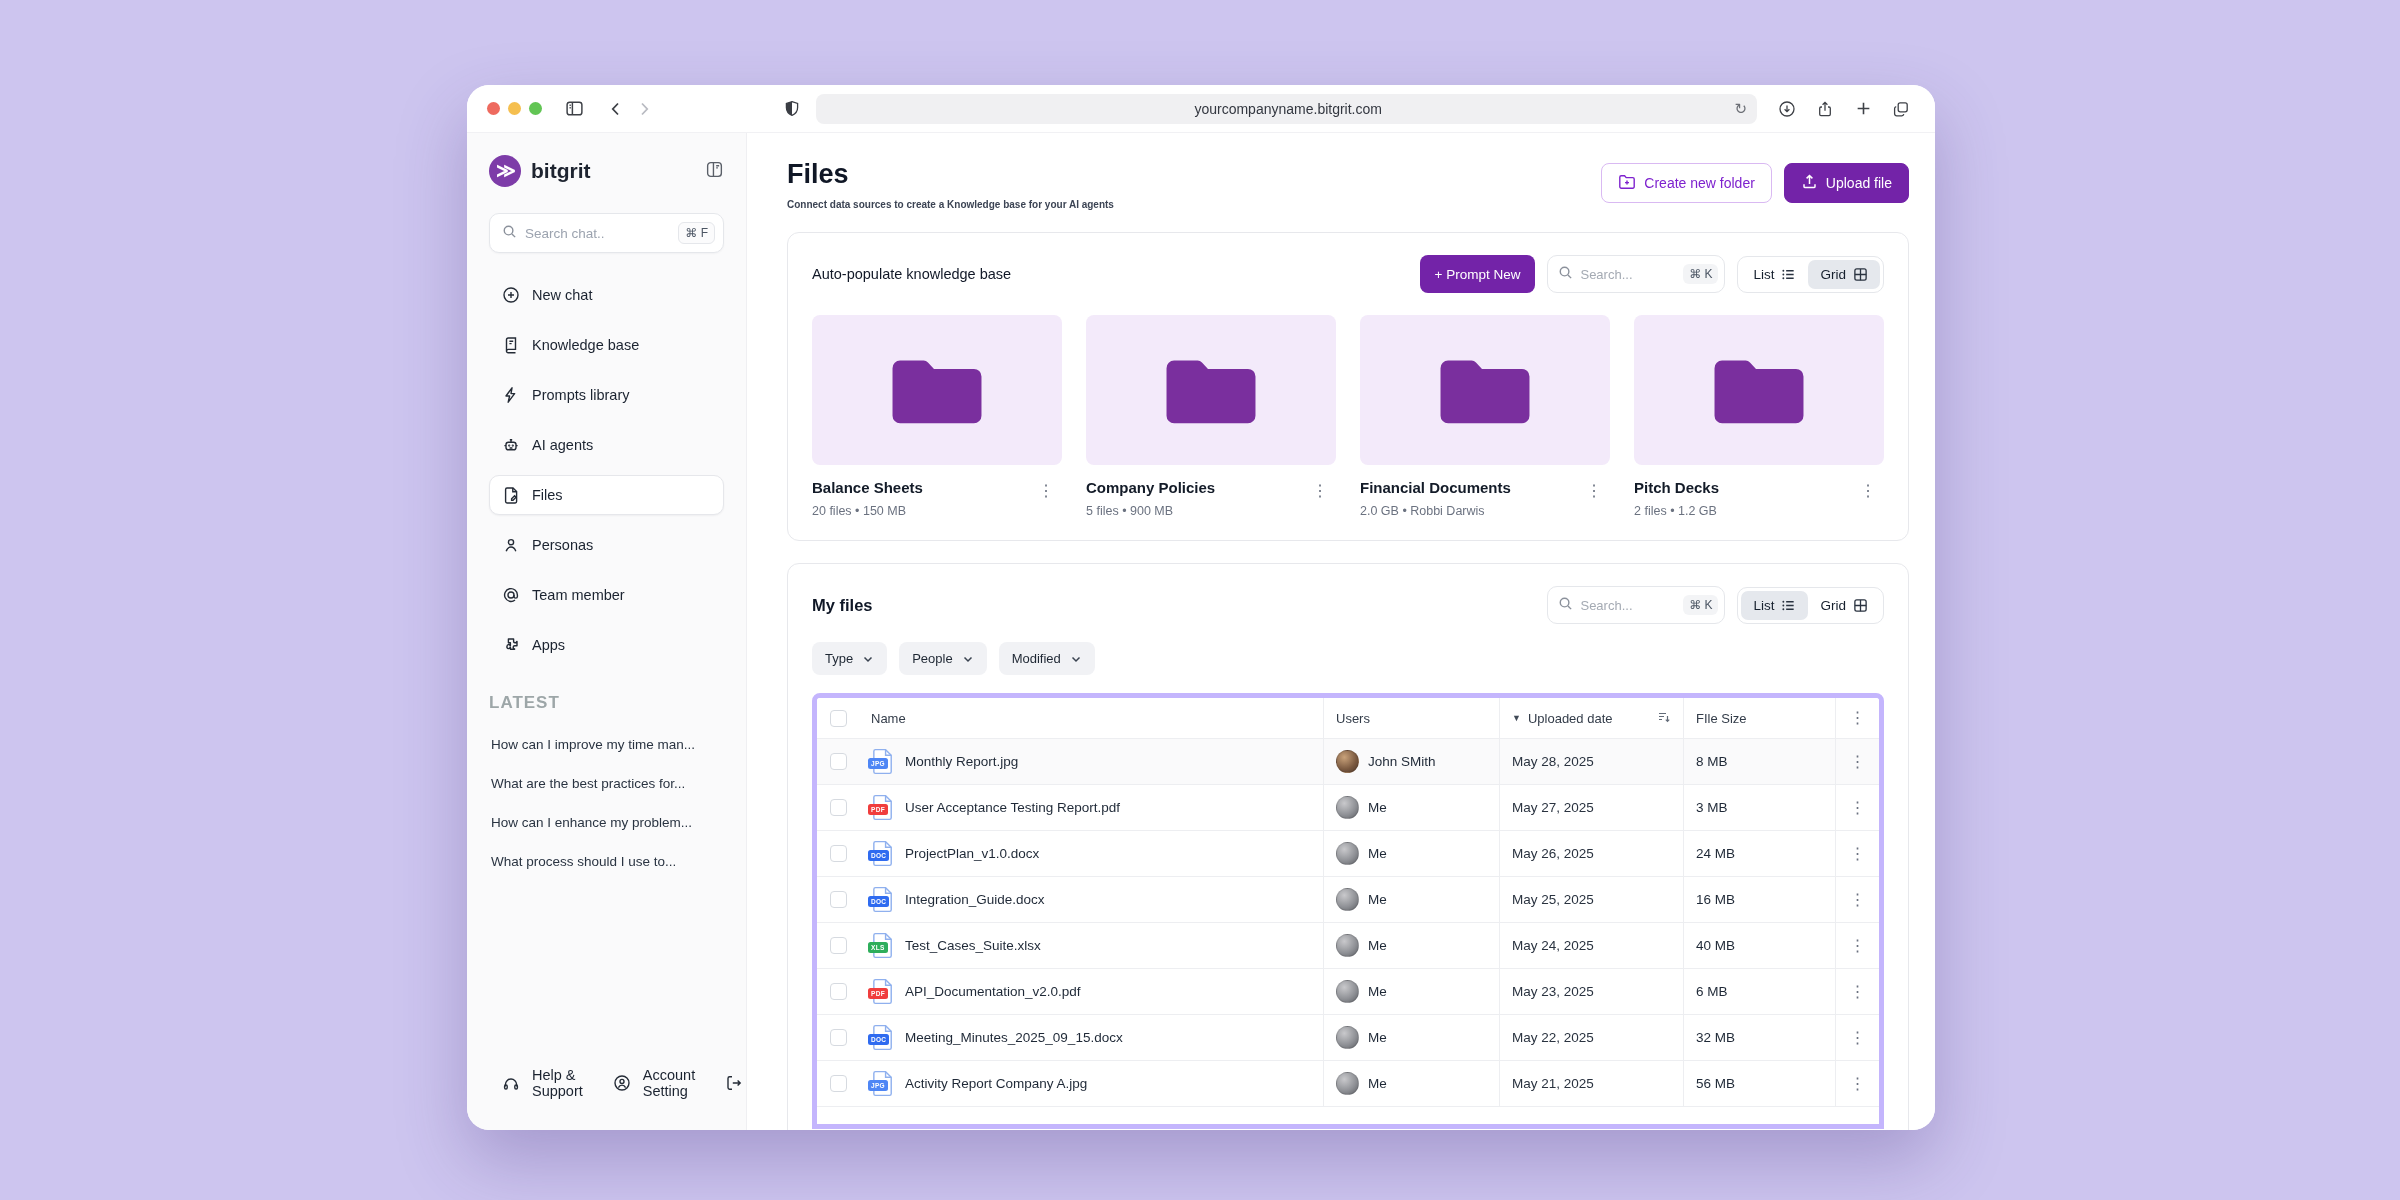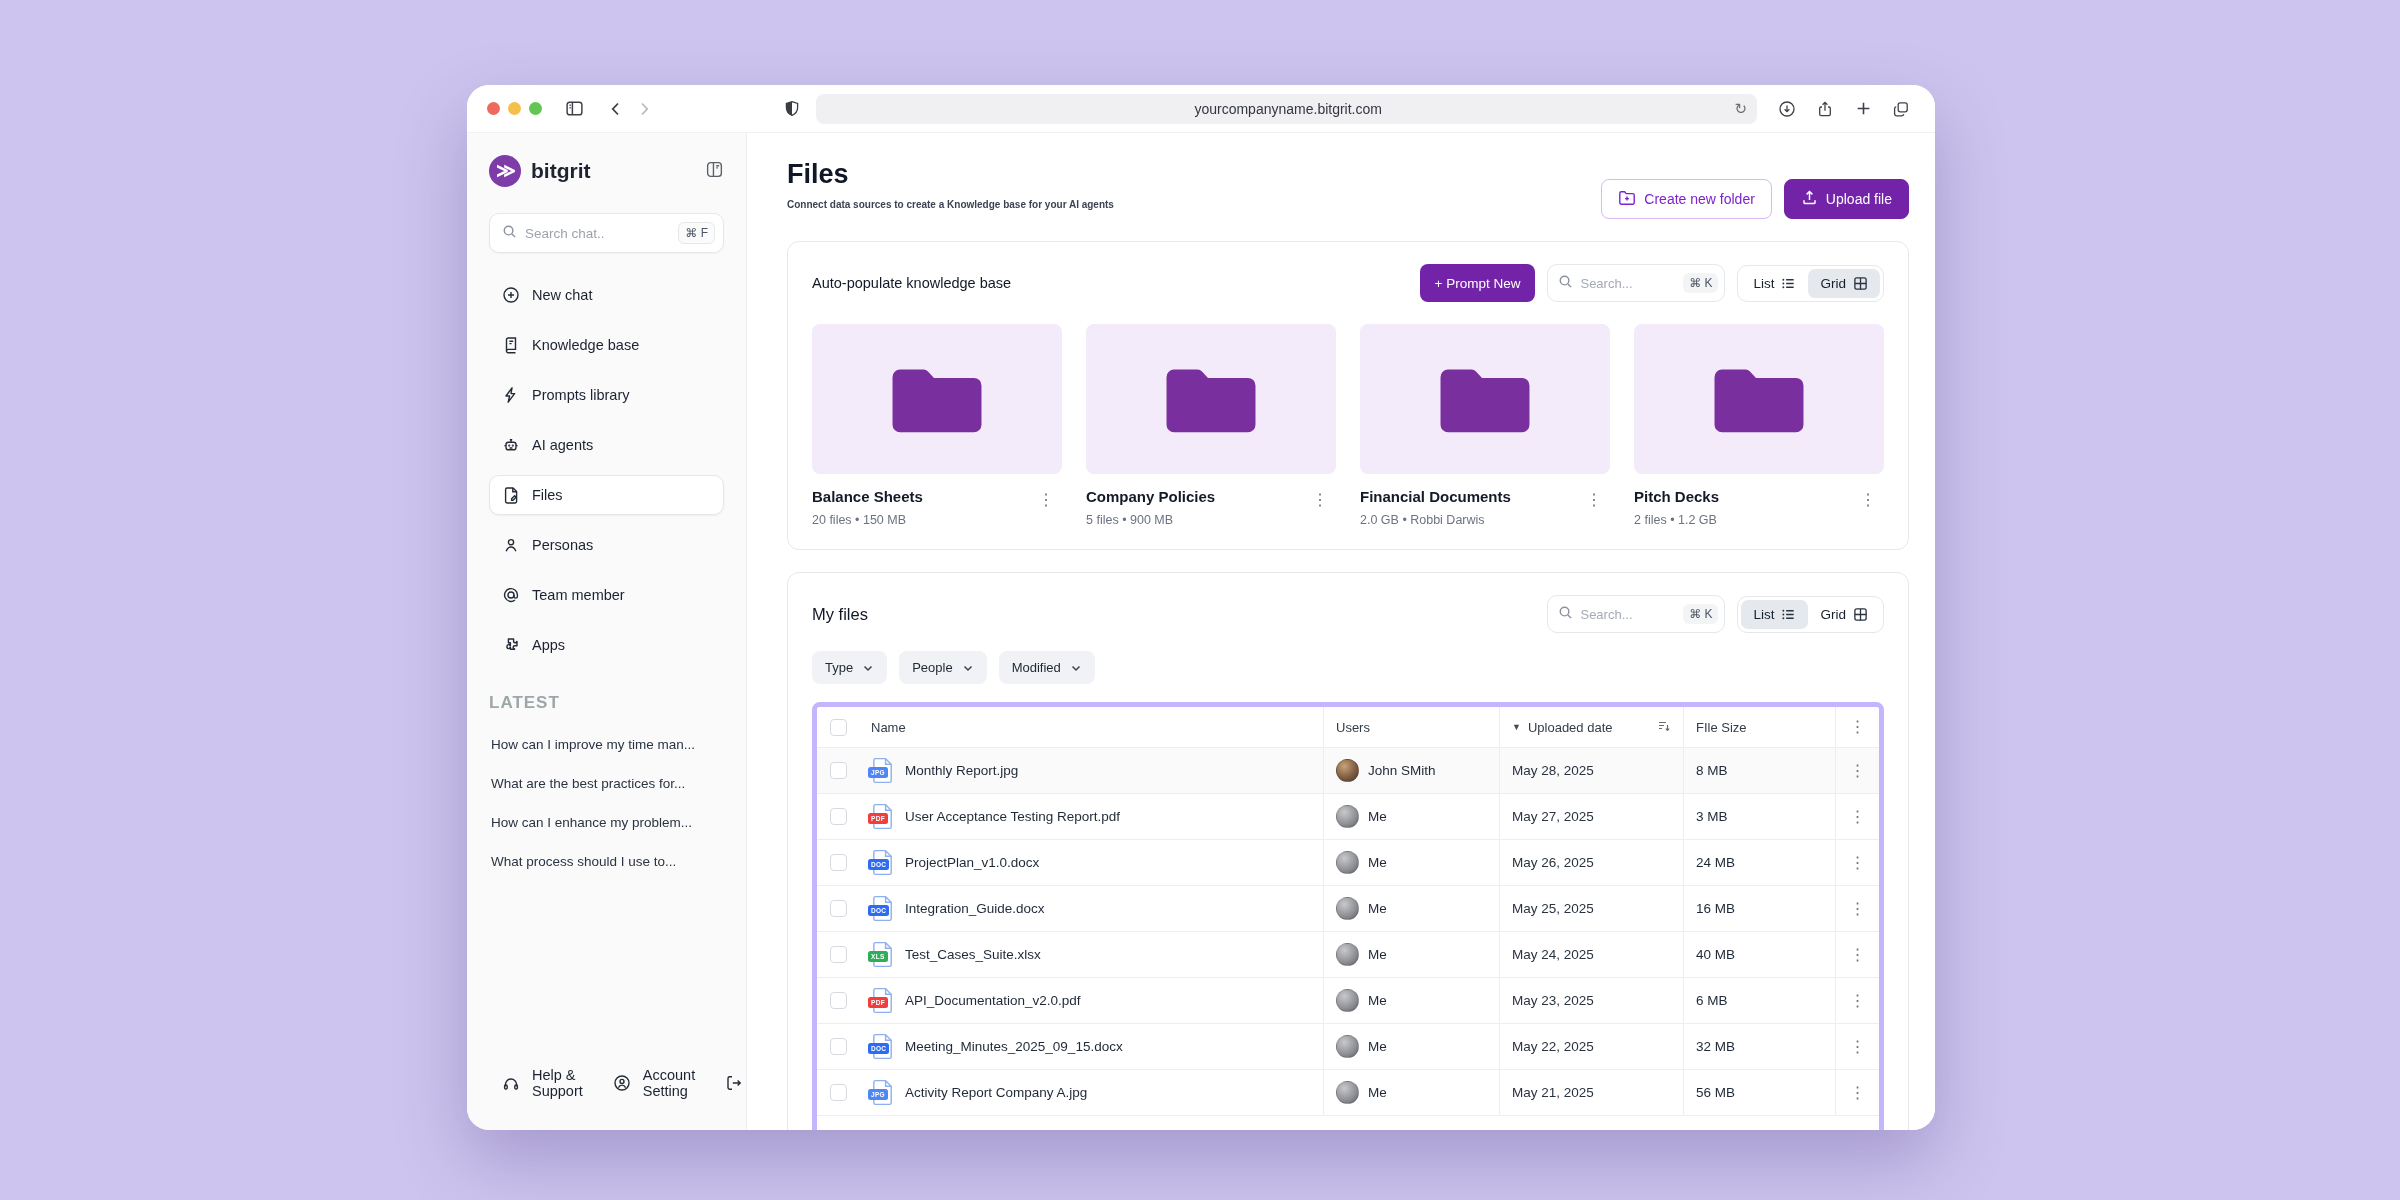--- a/index.html
+++ b/index.html
@@ -78,29 +78,29 @@
   .latest-list { margin-top: 14px; display: flex; flex-direction: column; gap: 4px; }
   .latest-item { font-size: 13.5px; color: #2A3442; padding: 10px 2px; border-radius: 8px; cursor: pointer; white-space: nowrap; overflow: hidden; }
 
   .side-footer { margin-top: auto; display: flex; flex-direction: row; gap: 4px; }
 
   
   .main { flex: 1; background: #fff; padding: 26px 26px 0 40px; overflow: hidden; min-width: 0; }
   .main-head { display: flex; align-items: flex-start; justify-content: space-between; }
   .page-title { font-size: 27px; font-weight: bold; color: #101726; }
   .page-sub { font-size: 10px; color: #3C4454; margin-top: 9px; font-weight: bold; }
-  .head-actions { display: flex; gap: 12px; margin-top: 20px; }
+  .head-actions { display: flex; gap: 12px; margin-top: 4px; }
   .btn { display: flex; align-items: center; gap: 8px; height: 40px; padding: 0 16px; border-radius: 8px; font-size: 14px; cursor: pointer; }
   .btn-outline { border: 1px solid #D9B9F2; color: #7E22CE; background: #fff; }
   .btn-fill { background: #7323A8; color: #fff; border: 1px solid #7323A8; }
 
   .card { border: 1px solid #E7E8EC; border-radius: 12px; background: #fff; margin-top: 22px; padding: 22px 24px; }
   .card-head { display: flex; align-items: center; justify-content: space-between; }
   .card-title { font-size: 14.5px; color: #111827; }
-  .card-title.bold { font-size: 16.5px; font-weight: normal; color: #0F1726; }
+  .card-title.bold { font-size: 16.5px; font-weight: bold; color: #0F1726; }
   .head-controls { display: flex; align-items: center; gap: 12px; justify-content: center; }
 
   .prompt-btn { background: #7323A8; color: #fff; border-radius: 8px; height: 38px; padding: 0 15px; display: flex; align-items: center; font-size: 13.5px; cursor: pointer; }
 
   .mini-search {
     width: 178px; height: 38px; border: 1px solid #E5E7EB; border-radius: 10px;
     display: flex; align-items: center; padding: 0 6px 0 10px; background: #fff;
   }
   .mini-search input {
     border: none; outline: none; flex: 1; min-width: 0; font-size: 13px; color: #374151;

